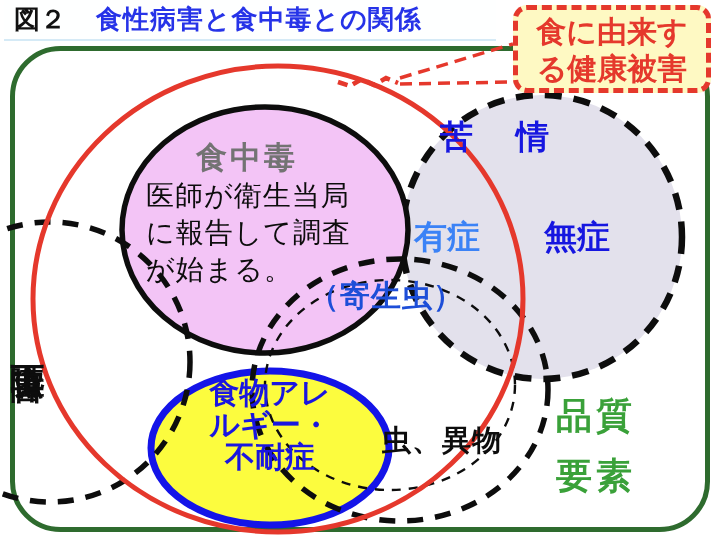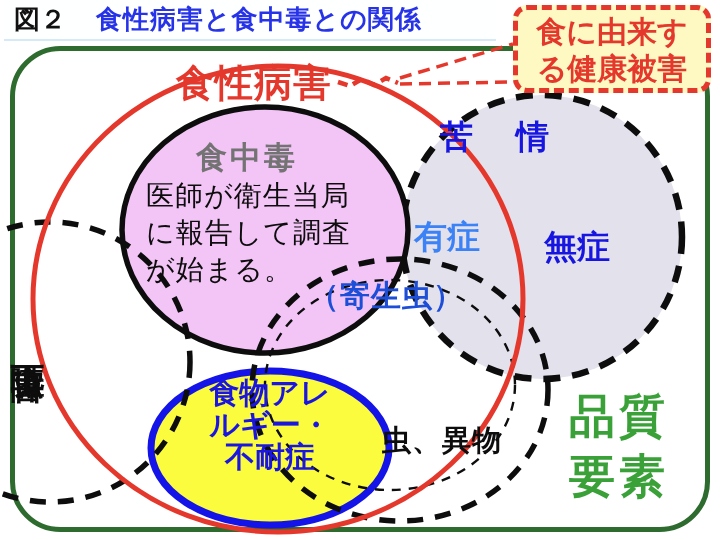--- a/index.html
+++ b/index.html
@@ -23,31 +23,31 @@
     box-sizing:border-box;border:5px dashed #e5382c;border-radius:14px;background:#fef9c3;
     color:#e5382c;font-size:30px;font-weight:bold;line-height:37px;
     text-align:center;padding-top:3px;white-space:pre-line;
   }
 
   .shokusei{left:176px;top:58px;font-size:38px;font-weight:bold;color:#e5382c;letter-spacing:1px;}
   .poison-title{left:196px;top:137px;font-size:31px;font-weight:bold;color:#737373;letter-spacing:3px;}
   .poison-desc{left:146px;top:177px;font-size:28px;color:#0d0d0d;line-height:37px;letter-spacing:1px;}
   .complaint{left:440px;top:115px;font-size:33px;font-weight:bold;color:#1616e0;letter-spacing:5px;}
   .yusho{left:414px;top:215px;font-size:33px;font-weight:bold;color:#3b82f6;}
-  .musho{left:544px;top:215px;font-size:33px;font-weight:bold;color:#1616e0;margin-top:10px;}
+  .musho{left:544px;top:215px;font-size:33px;font-weight:bold;color:#1616e0;}
   .parasite{left:309px;top:276px;font-size:30px;font-weight:bold;color:#1d4ed8;letter-spacing:1px;}
   .swallow{
     left:5px;top:337px;height:160px;font-size:34px;font-weight:bold;color:#0d0d0d;
     writing-mode:vertical-rl;text-orientation:upright;letter-spacing:1px;
   }
   .allergy{left:157px;top:377px;width:226px;font-size:30px;font-weight:bold;color:#1a16e0;
     line-height:32px;text-align:center;}
   .foreign{left:382px;top:421px;font-size:29px;font-weight:bold;color:#0d0d0d;letter-spacing:1px;}
-  .quality{left:556px;top:386px;width:126px;font-size:46px;font-weight:bold;color:#3aa139;
-    line-height:60px;text-align:center;letter-spacing:4px;}
+  .quality{left:556px;top:386px;width:126px;font-size:36px;font-weight:bold;color:#3aa139;
+    line-height:60px;text-align:left;letter-spacing:4px;}
 </style>
 </head>
 <body>
 
 <div class="stage">
 
   <svg class="diagram" width="720" height="540" viewBox="0 0 720 540">
 
     <rect x="12.5" y="48.5" width="695" height="481" rx="48" fill="none" stroke-width="5" stroke="#2e6b2e"></rect>
 
@@ -70,21 +70,20 @@
   </svg>
 
   <div class="title-bar">
     <span class="fig-label">図２</span>
     <span class="fig-title">食性病害と食中毒との関係</span>
   </div>
 
   <div class="callout">食に由来す
 る健康被害</div>
 
-  <div class="txt shokusei">食性病害</div>
 
   <div class="txt poison-title">食中毒</div>
 
   <div class="txt poison-desc">医師が衛生当局
 に報告して調査
 が始まる。</div>
 
   <div class="txt complaint">苦　情</div>
 
   <div class="txt yusho">有症</div>

